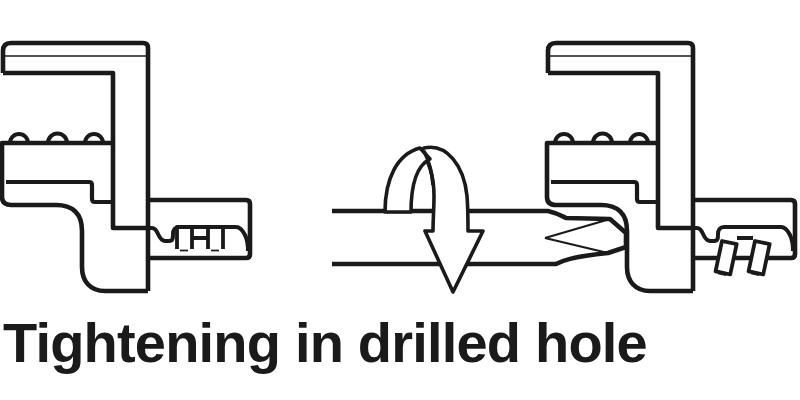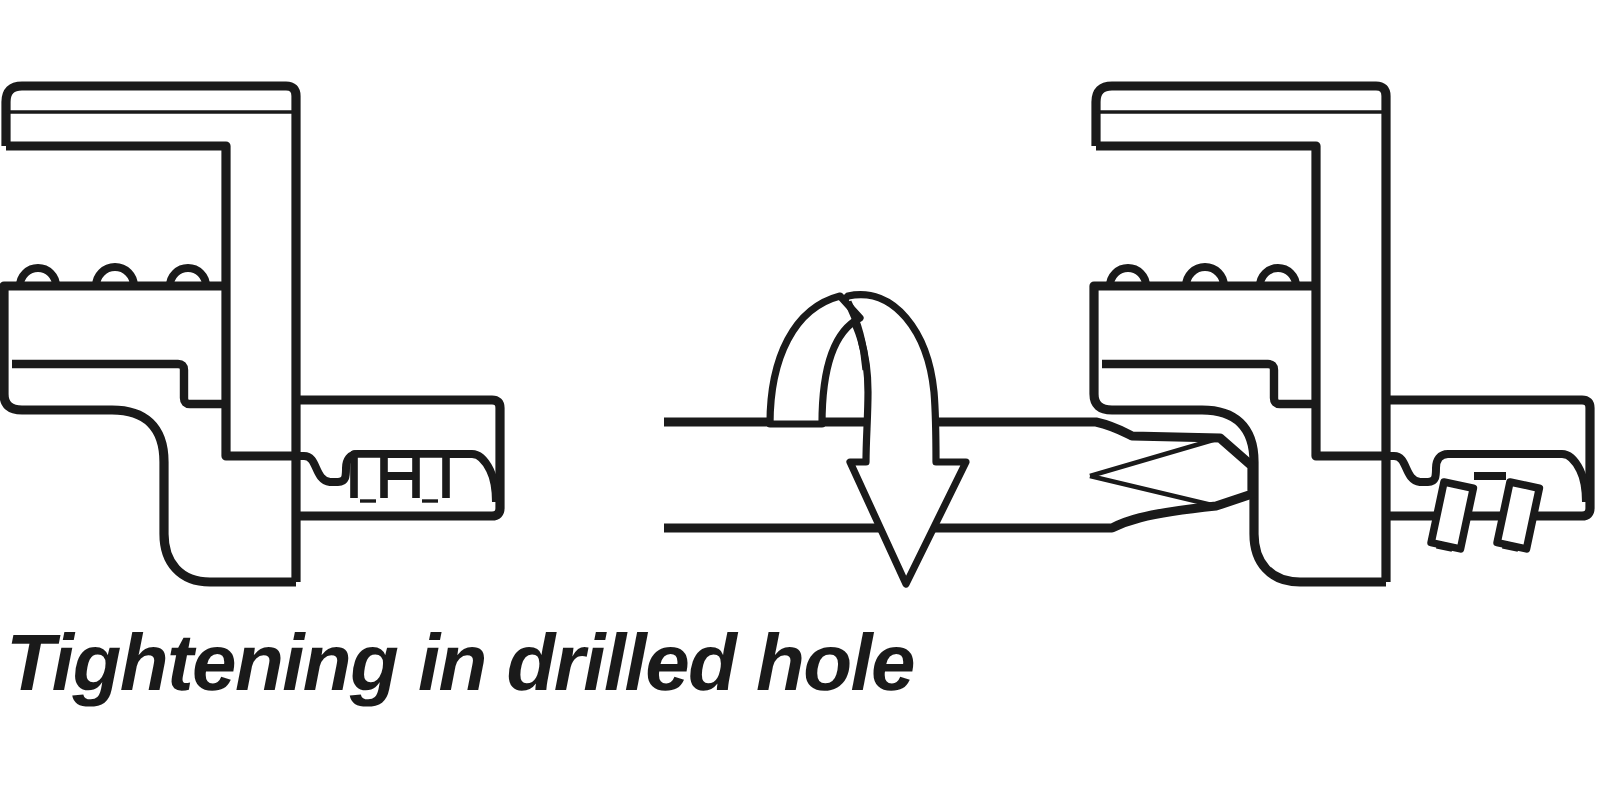--- a/index.html
+++ b/index.html
@@ -9,22 +9,22 @@
   html,body{margin:0;padding:0;}
   body{
     width:800px;height:400px;overflow:hidden;
     background:var(--bg);
     font-family:"Liberation Sans", sans-serif;
   }
   .stage{position:relative;width:800px;height:400px;background:var(--bg);}
   svg{position:absolute;left:0;top:0;display:block;}
   .caption{
     position:absolute;left:3px;top:310px;
-    font-size:40px;font-weight:bold;letter-spacing:-0.8px;
-    color:var(--ink);white-space:nowrap;font-style:italic;
+    font-size:56px;font-weight:bold;letter-spacing:-0.8px;
+    color:var(--ink);white-space:nowrap;
   }
   path,rect{vector-effect:none;}
 </style>
 </head>
 <body>
 
 <div class="stage">
 
   <svg width="800" height="400" viewBox="0 0 800 400" stroke-linecap="butt" stroke-linejoin="round">
 

